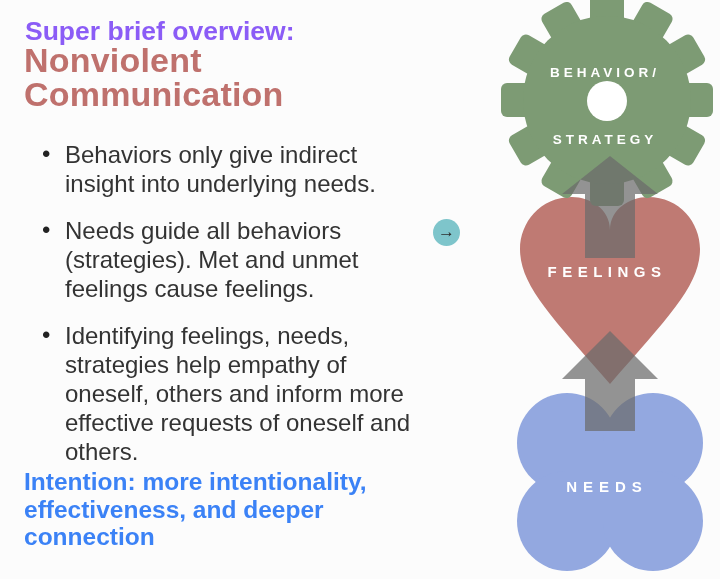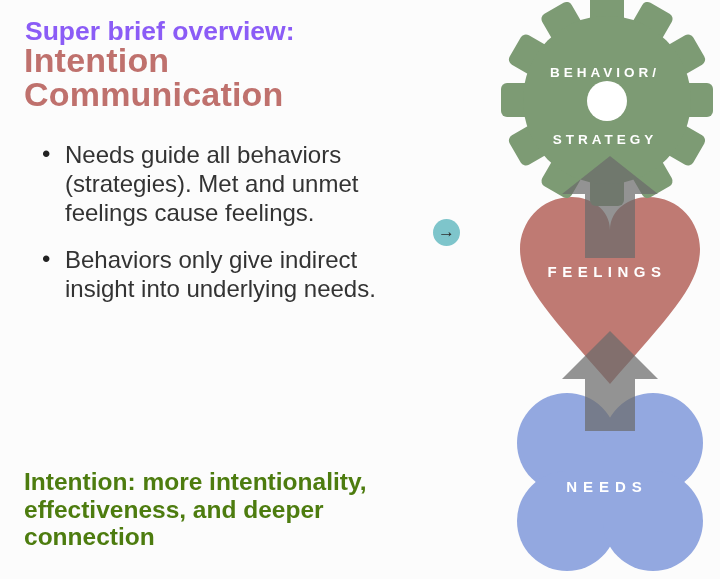--- a/index.html
+++ b/index.html
@@ -28,21 +28,21 @@
   ul.bullets li{
     position:relative;padding-left:23px;margin-bottom:18px;
   }
   ul.bullets li::before{
     content:"\2022";
     position:absolute;left:0;top:-1px;
     font-size:24px;color:#222;
   }
   .intention{
     position:absolute;left:24px;top:468px;width:440px;
-    font-size:24.5px;font-weight:bold;color:#4d7c0f;line-height:27.5px;
+    font-size:24.5px;font-weight:bold;color:#3b82f6;line-height:27.5px;
   }
 
   
   .fwd-btn{
     position:absolute;left:433px;top:219px;width:27px;height:27px;
     border-radius:50%;background:#7ec5cb;
     display:flex;align-items:center;justify-content:center;
     cursor:pointer;
   }
   .fwd-btn .glyph{
@@ -59,29 +59,34 @@
   .gear-label{font-size:13.5px;letter-spacing:4px;}
   .heart-label{font-size:15px;letter-spacing:5.5px;}
   .needs-label{font-size:15px;letter-spacing:6px;}
 </style>
 </head>
 <body>
 
 <div>
 
   <div class="eyebrow">Super brief overview:</div>
-  <div class="title-main pre">Intention
+  <div class="title-main pre">Nonviolent
 Communication</div>
 
   <ul class="bullets">
+    <li class="pre">Behaviors only give indirect
+insight into underlying needs.</li>
     <li class="pre">Needs guide all behaviors
 (strategies). Met and unmet
 feelings cause feelings.</li>
-    <li class="pre">Behaviors only give indirect
-insight into underlying needs.</li>
+    <li class="pre">Identifying feelings, needs,
+strategies help empathy of
+oneself, others and inform more
+effective requests of oneself and
+others.</li>
   </ul>
 
   <div class="intention pre">Intention: more intentionality,
 effectiveness, and deeper
 connection</div>
 
   <div class="fwd-btn">
     <span class="glyph">→</span>
   </div>
 

